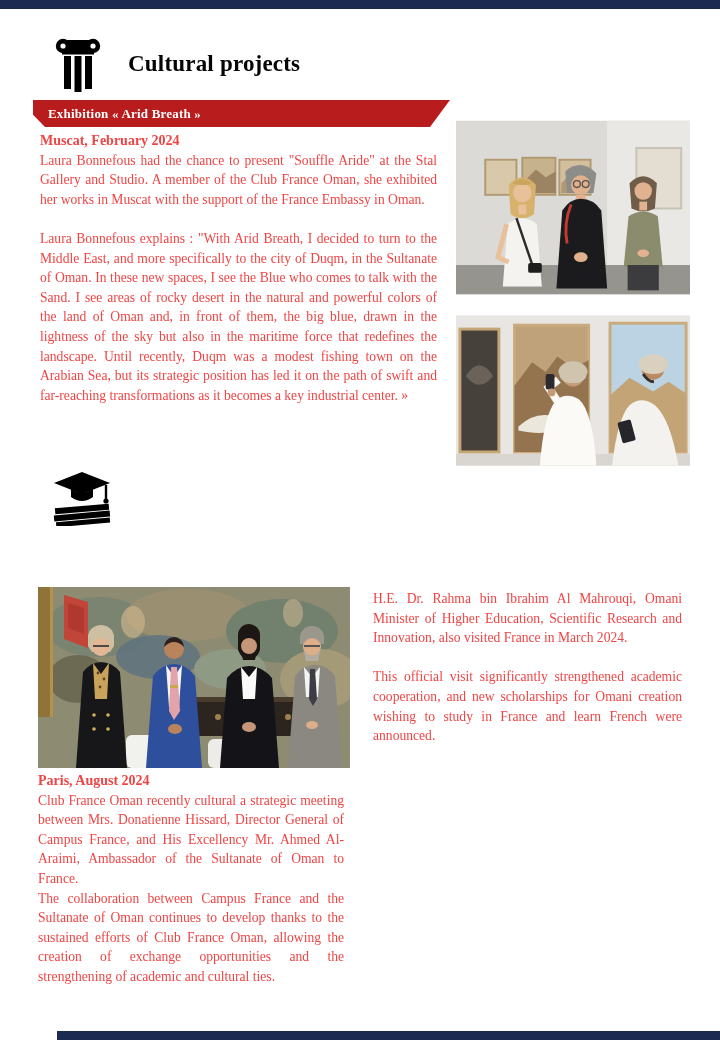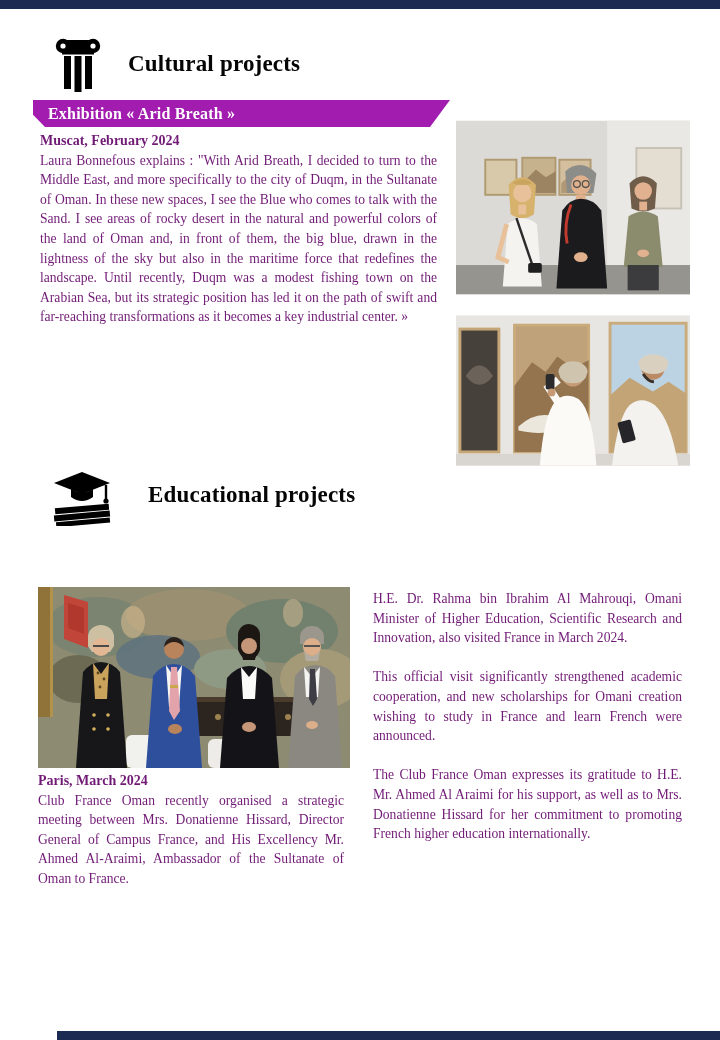--- a/index.html
+++ b/index.html
@@ -7,26 +7,26 @@
     position:relative;width:720px;height:1040px;background:#ffffff;
     font-family:Liberation Serif, serif;overflow:hidden;color:#1d1d1f;
   }
   .hbar{position:absolute;background:#1b2b52;}
   .icon-wrap{position:absolute;}
   .section-title{
     position:absolute;font-weight:bold;font-size:23px;letter-spacing:.2px;color:#050505;
     white-space:nowrap;
   }
   .banner{
-    position:absolute;height:27px;background:#a21caf;color:#ffffff;
-    font-weight:bold;font-size:16px;line-height:27px;padding-left:15px;
+    position:absolute;height:27px;background:#b91c1c;color:#ffffff;
+    font-weight:bold;font-size:13px;line-height:27px;padding-left:15px;
     box-sizing:border-box;letter-spacing:.2px;white-space:nowrap;
     clip-path:polygon(0 0, 100% 0, calc(100% - 20px) 100%, 12px 100%, 0 55%);
   }
-  .textcol{position:absolute;font-size:13.6px;line-height:19.6px;text-align:justify;color:#701a75;}
+  .textcol{position:absolute;font-size:13.6px;line-height:19.6px;text-align:justify;color:#ef4444;}
   .dateline{font-weight:bold;font-size:14px;text-align:left;}
   .para{margin:0;}
   .para.gap-after{margin-bottom:19.6px;}
   .photo{position:absolute;overflow:hidden;}
   .photo svg{display:block;}
 </style>
 </head>
 <body>
 
 <div class="page">
@@ -45,20 +45,21 @@
       <rect x="19.5" y="19" width="7" height="36" fill="#000"></rect>
       <rect x="30" y="19" width="7" height="33" fill="#000"></rect>
     </svg>
   </div>
   <div class="section-title" style="left:128px;top:51px;">Cultural projects</div>
 
   <div class="banner" style="left:33px;top:100px;width:417px;">Exhibition « Arid Breath »</div>
 
   <div class="textcol" style="left:40px;top:131px;width:397px;">
     <div class="dateline">Muscat, February 2024</div>
+    <p class="para gap-after">Laura Bonnefous had the chance to present "Souffle Aride" at the Stal Gallery and Studio. A member of the Club France Oman, she exhibited her works in Muscat with the support of the France Embassy in Oman.</p>
     <p class="para">Laura Bonnefous explains : "With Arid Breath, I decided to turn to the Middle East, and more specifically to the city of Duqm, in the Sultanate of Oman. In these new spaces, I see the Blue who comes to talk with the Sand. I see areas of rocky desert in the natural and powerful colors of the land of Oman and, in front of them, the big blue, drawn in the lightness of the sky but also in the maritime force that redefines the landscape. Until recently, Duqm was a modest fishing town on the Arabian Sea, but its strategic position has led it on the path of swift and far-reaching transformations as it becomes a key industrial center.  »</p>
   </div>
 
   <div class="photo" style="left:456px;top:119px;width:234px;height:177px;">
     <svg width="234" height="177" viewBox="0 0 240 178">
       <rect width="240" height="178" fill="#dcdad7"></rect>
       <rect x="155" width="85" height="178" fill="#eae8e5"></rect>
       <rect y="148" width="240" height="30" fill="#96948f"></rect>
       <rect x="30" y="40" width="32" height="36" fill="#d9c9ab" stroke="#b09a72" stroke-width="2"></rect>
       <rect x="68" y="38" width="34" height="38" fill="#c7b28e" stroke="#b09a72" stroke-width="2"></rect>
@@ -125,21 +126,20 @@
     <svg width="70" height="57" viewBox="0 0 70 57">
       <path d="M8 37 h54 v6 h-54z" fill="#000" transform="rotate(-5 35 40)"></path>
       <path d="M7 44 h56 v6 h-56z" fill="#000" transform="rotate(-5 35 47)"></path>
       <path d="M9 51 h54 v5 h-54z" fill="#000" transform="rotate(-5 35 53)"></path>
       <polygon points="35,3 63,14 35,25 7,14" fill="#000"></polygon>
       <path d="M24 20 v8 q11 8 22 0 v-8 q-11 7 -22 0z" fill="#000"></path>
       <line x1="59" y1="16" x2="59" y2="30" stroke="#000" stroke-width="2.4"></line>
       <circle cx="59" cy="32" r="2.6" fill="#000"></circle>
     </svg>
   </div>
-  <div class="section-title" style="left:148px;top:482px;">Educational projects</div>
 
 
   <div class="photo" style="left:38px;top:587px;width:312px;height:181px;">
     <svg width="312" height="181" viewBox="0 0 312 181">
       <rect width="312" height="181" fill="#8d8b72"></rect>
       <ellipse cx="60" cy="40" rx="52" ry="30" fill="#7a8470"></ellipse>
       <ellipse cx="150" cy="28" rx="62" ry="26" fill="#9a8f70"></ellipse>
       <ellipse cx="244" cy="44" rx="56" ry="32" fill="#72806e"></ellipse>
       <ellipse cx="120" cy="70" rx="42" ry="22" fill="#5d7080" opacity=".8"></ellipse>
       <ellipse cx="282" cy="92" rx="40" ry="30" fill="#a49a78"></ellipse>
@@ -191,25 +191,25 @@
       <line x1="266" y1="59" x2="282" y2="59" stroke="#55534f" stroke-width="2"></line>
       <path d="M266 64 q8 10 16 0 l-2 10 h-12z" fill="#b3ada1"></path>
       <path d="M250 181 l7 -92 q8 -11 20 -11 q12 0 20 11 l7 92z" fill="#8b8881"></path>
       <path d="M266 80 l8 10 l8 -10 l-2 30 h-12z" fill="#f4f4f2"></path>
       <path d="M272 82 h5 l2 30 l-4 7 l-4 -7z" fill="#3e3d46"></path>
       <ellipse cx="274" cy="138" rx="6" ry="4" fill="#dcae8a"></ellipse>
     </svg>
   </div>
 
   <div class="textcol" style="left:38px;top:771px;width:306px;">
-    <div class="dateline">Paris, March 2024</div>
-    <p class="para">Club France Oman recently organised a strategic meeting between Mrs. Donatienne Hissard, Director General of Campus France, and His Excellency Mr. Ahmed Al-Araimi, Ambassador of the Sultanate of Oman to France.</p>
+    <div class="dateline">Paris, August 2024</div>
+    <p class="para">Club France Oman recently cultural a strategic meeting between Mrs. Donatienne Hissard, Director General of Campus France, and His Excellency Mr. Ahmed Al-Araimi, Ambassador of the Sultanate of Oman to France.</p>
+    <p class="para">The collaboration between Campus France and the Sultanate of Oman continues to develop thanks to the sustained efforts of Club France Oman, allowing the creation of exchange opportunities and the strengthening of academic and cultural ties.</p>
   </div>
 
   <div class="textcol" style="left:373px;top:589px;width:309px;">
     <p class="para gap-after">H.E. Dr. Rahma bin Ibrahim Al Mahrouqi, Omani Minister of Higher Education, Scientific Research and Innovation, also visited France in March 2024.</p>
     <p class="para gap-after">This official visit significantly strengthened academic cooperation, and new scholarships for Omani creation wishing to study in France and learn French were announced.</p>
-    <p class="para gap-after">The Club France Oman expresses its gratitude to H.E. Mr. Ahmed Al Araimi for his support, as well as to Mrs. Donatienne Hissard for her commitment to promoting French higher education internationally.</p>
   </div>
 
   <div class="hbar" style="left:57px;top:1031px;width:663px;height:9px;"></div>
 
 </div>
 
 </body></html>

